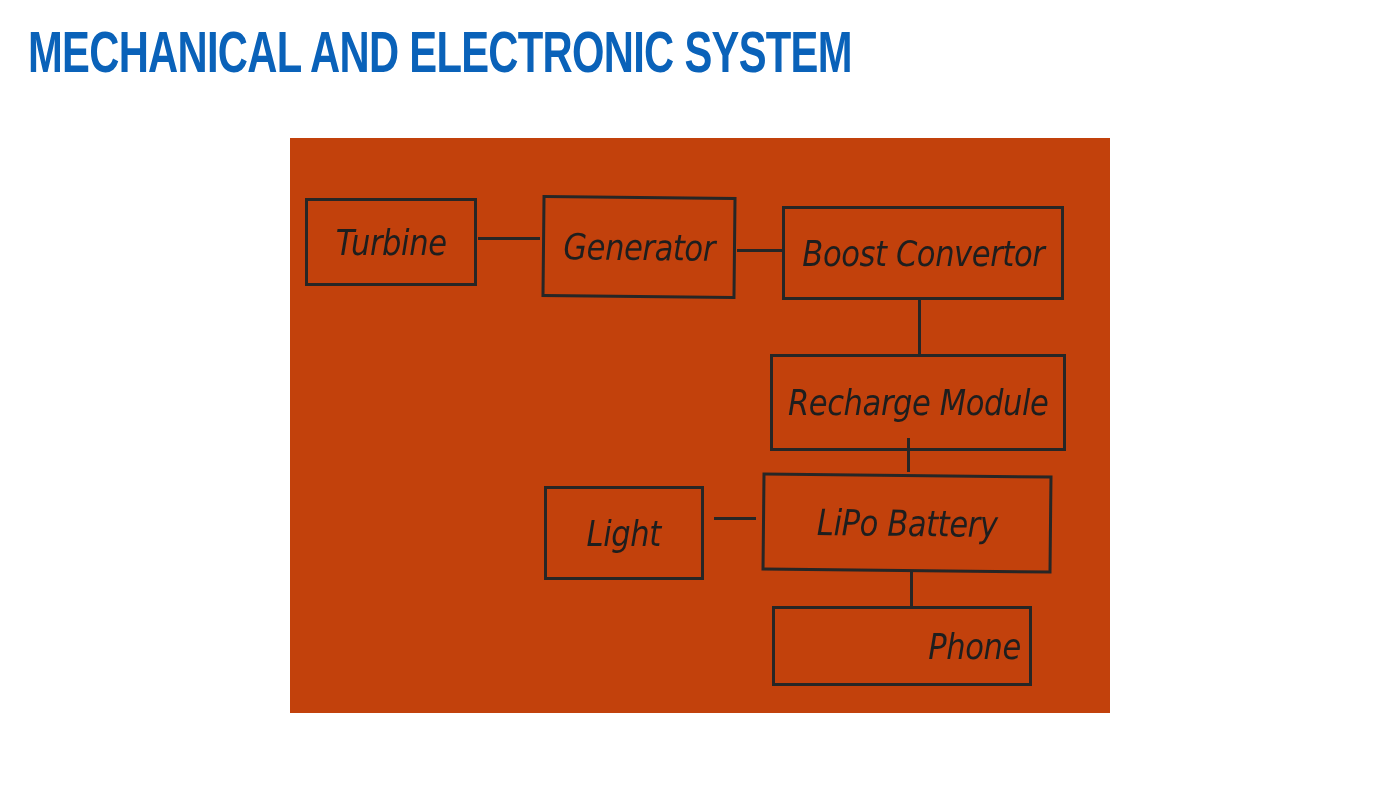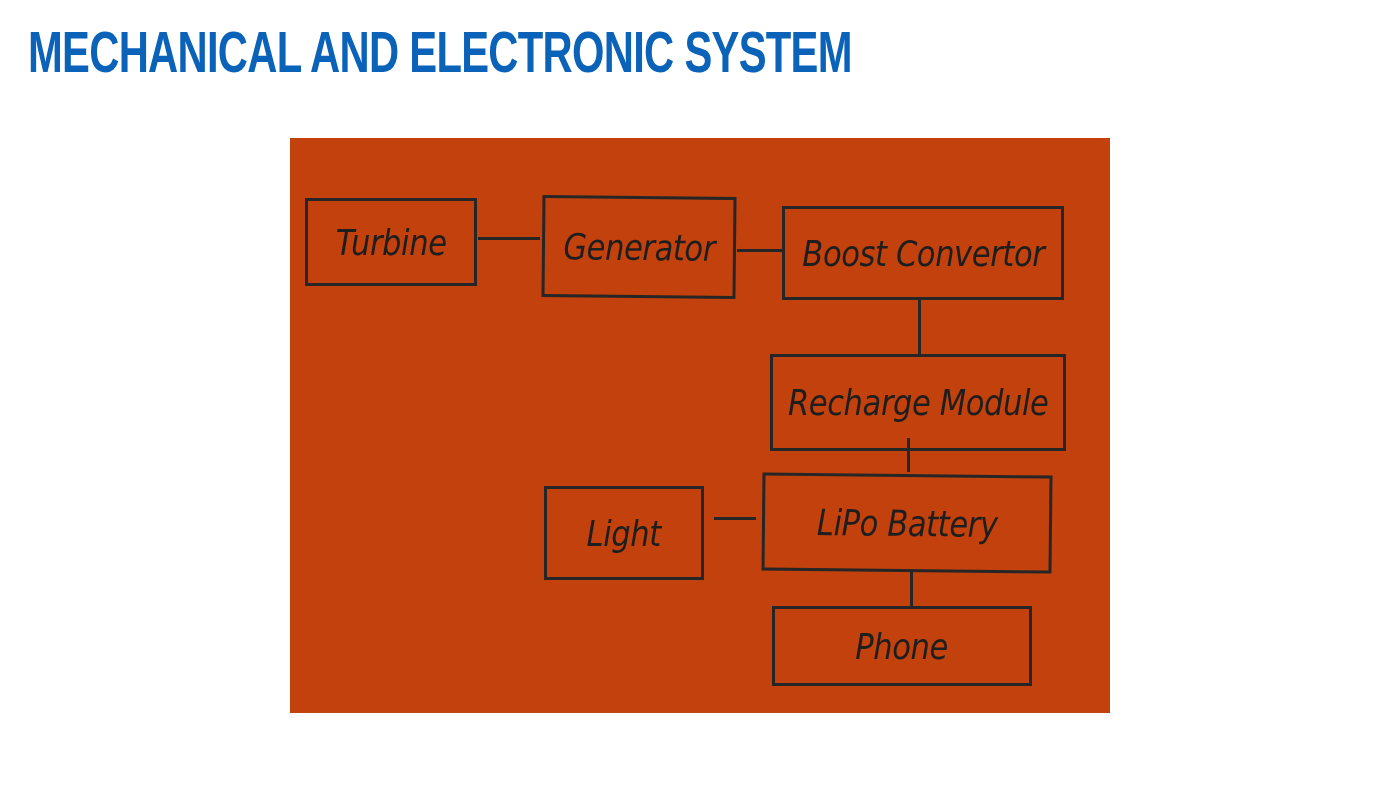--- a/index.html
+++ b/index.html
@@ -39,21 +39,21 @@
   </div>
   <div class="box" style="left:480px;top:216px;width:296px;height:97px;">
     <span>Recharge Module</span>
   </div>
   <div class="box" style="left:254px;top:324px;width:160px;height:94px;margin-top:24px;">
     <span>Light</span>
   </div>
   <div class="box" style="left:472px;top:336px;width:290px;height:98px;transform:rotate(0.6deg);">
     <span>LiPo Battery</span>
   </div>
-  <div class="box" style="left:482px;top:468px;width:260px;height:80px;">
+  <div class="box" style="left:482px;top:468px;width:260px;height:80px;justify-content:flex-end;">
     <span>Phone</span>
   </div>
 
   <div class="line" style="left:188px;top:99px;width:62px;height:3px;"></div>
   <div class="line" style="left:447px;top:111px;width:45px;height:3px;"></div>
   <div class="line" style="left:628px;top:162px;width:3px;height:54px;"></div>
   <div class="line" style="left:617px;top:300px;width:3px;height:34px;"></div>
   <div class="line" style="left:424px;top:379px;width:42px;height:3px;"></div>
   <div class="line" style="left:620px;top:434px;width:3px;height:36px;"></div>
 </div>

